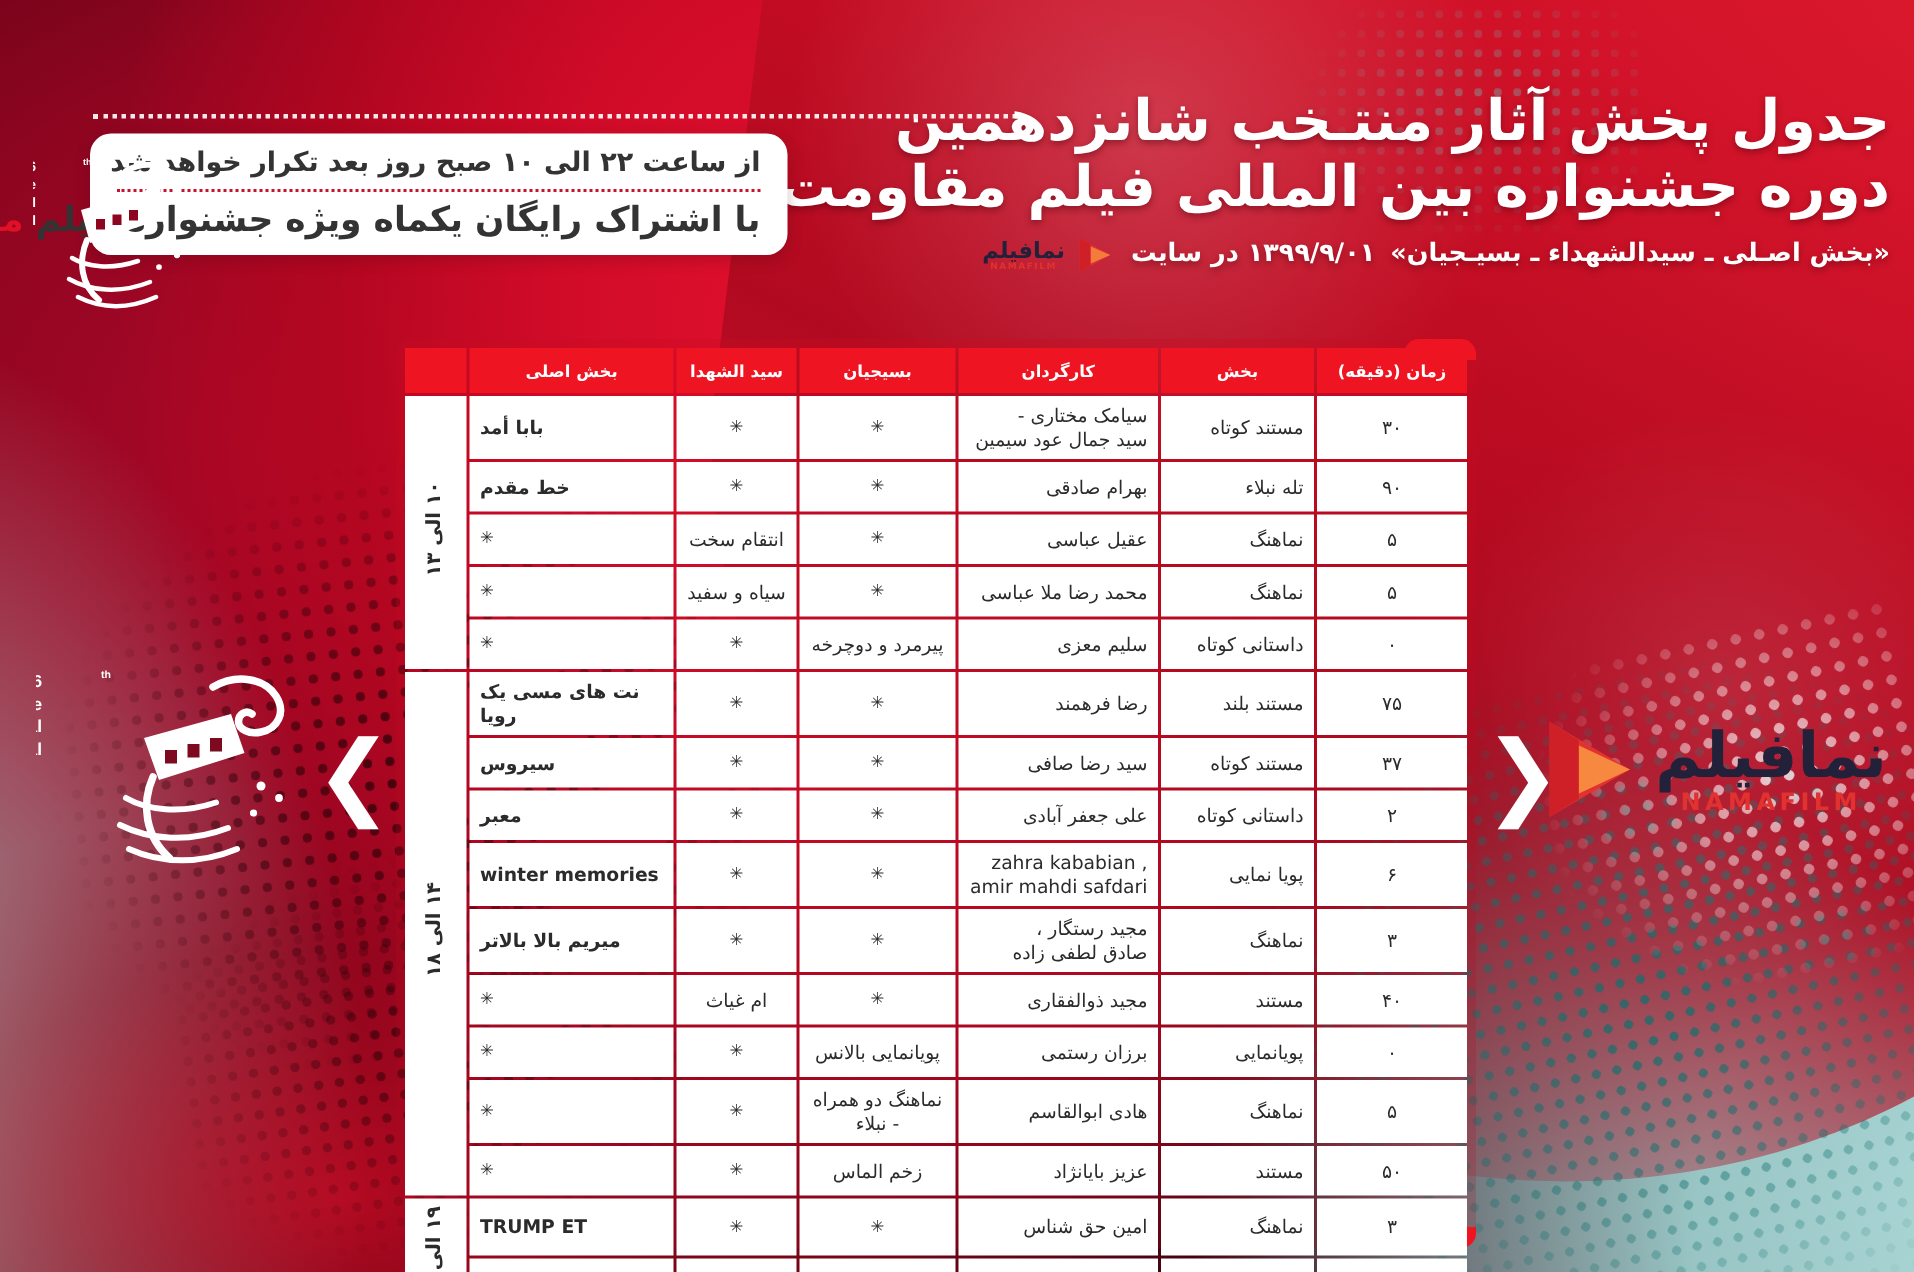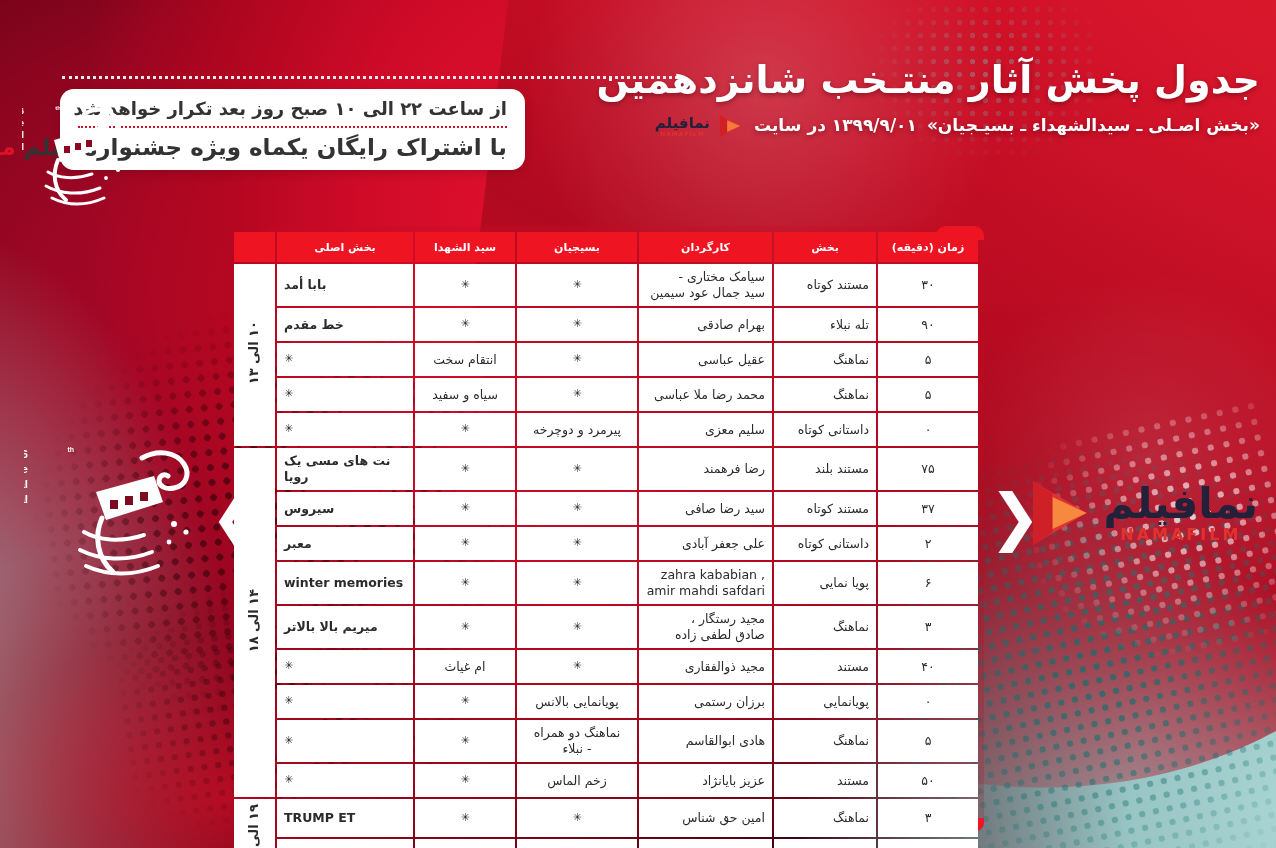--- a/index.html
+++ b/index.html
@@ -278,22 +278,22 @@
     line-height: 1.28;
   }
   td.c-main   { text-align: left; width: 136px; font-weight: 600; }
   td.c-seyed  { text-align: center; width: 96px; }
   td.c-basij  { text-align: center; width: 104px; }
   td.c-dir    { text-align: right;  width: 133px; margin-top: 36px; }
   td.c-sec    { text-align: right;  width: 102px; }
   td.c-time   { text-align: center; width: 100px; }
 
   th.h-main   { width: 136px; }
-  th.h-seyed  { width: 100px; }
-  th.h-basij  { width: 120px; }
+  th.h-seyed  { width: 80px; }
+  th.h-basij  { width: 104px; }
   th.h-dir    { width: 133px; }
   th.h-sec    { width: 102px; }
   th.h-time   { width: 100px; }
   th.h-day, td.c-day { width: 41px; }
 
   td.c-day {
     background: #ef1421;
     color: #fff;
     text-align: center;
     font-weight: 700;
@@ -346,20 +346,21 @@
   <div class="bg-redfade-bottom"></div>
   <div class="dots dots-dark"></div>
   <div class="dots dots-midleft"></div>
   <div class="dots dots-teal"></div>
   <div class="dots dots-white"></div>
   <div class="dots dots-topright"></div>
   <div class="bg-softlight"></div>
 
   <div class="header-title">
     <div class="line1">جدول پخش آثار منتـخب شانزدهمین</div>
+    <div class="line2">دوره جشنواره بین المللی فیلم مقاومت</div>
     <div class="line3">
       <span>«بخش اصـلی ـ سیدالشهداء ـ بسیـجیان»</span>
       <span>۱۳۹۹/۹/۰۱ در سایت</span>
       <span class="nf-mini">
         <svg class="nf-play" viewBox="0 0 64 64">
           <path d="M12 8 L56 32 L12 56 Z" fill="#e2322f"></path>
           <path d="M24 18 L56 32 L24 46 Z" fill="#f47b3c"></path>
           <path d="M12 8 L28 17 L28 47 L12 56 Z" fill="#cf2027"></path>
         </svg>
         <span class="nf-word">

